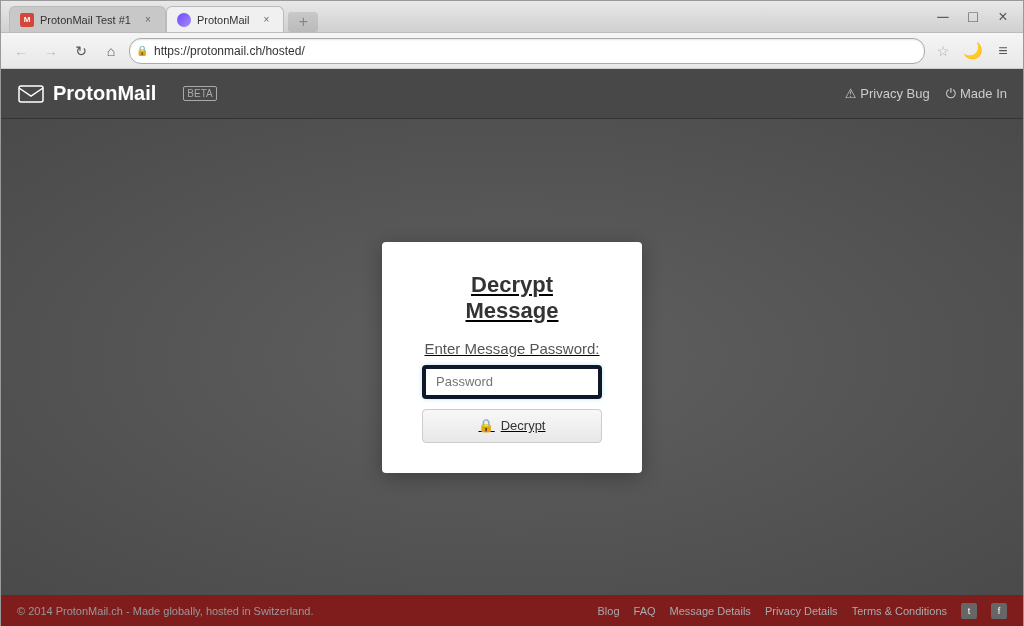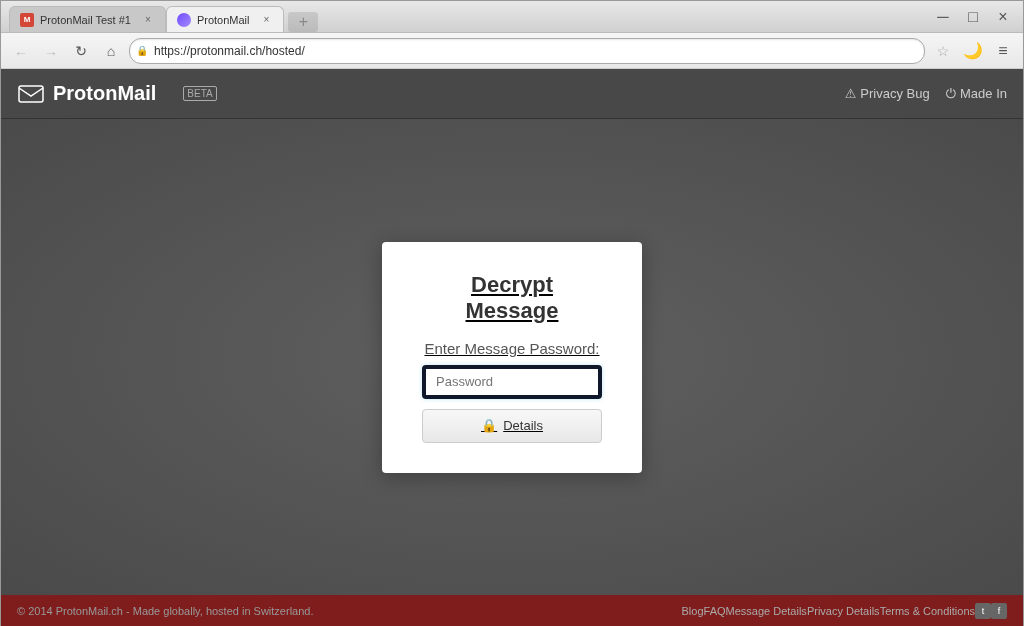--- a/index.html
+++ b/index.html
@@ -237,20 +237,21 @@
       align-items: center;
       padding: 0 16px;
       font-size: 11px;
       color: #999;
     }
     .footer-left {
       flex: 1;
     }
     .footer-right {
       display: flex;
+      gap: 14px;
       align-items: center;
     }
     .footer-link {
       color: #aaa;
       cursor: pointer;
       font-size: 11px;
     }
     .footer-social {
       width: 16px;
       height: 16px;
@@ -367,21 +368,21 @@
     </div>
   </div>
 
   <div class="main-content">
     <div class="decrypt-card">
       <h2 class="decrypt-title">Decrypt Message</h2>
       <p class="decrypt-label">Enter Message Password:</p>
       <input type="password" class="decrypt-input" placeholder="Password" style="">
       <button class="decrypt-btn">
         <span>🔒</span>
-        <span>Details</span>
+        <span>Decrypt</span>
       </button>
     </div>
   </div>
 
   <div class="app-footer">
     <span class="footer-left">© 2014 ProtonMail.ch - Made globally, hosted in Switzerland.</span>
     <div class="footer-right">
       <span class="footer-link">Blog</span>
       <span class="footer-link">FAQ</span>
       <span class="footer-link">Message Details</span>

